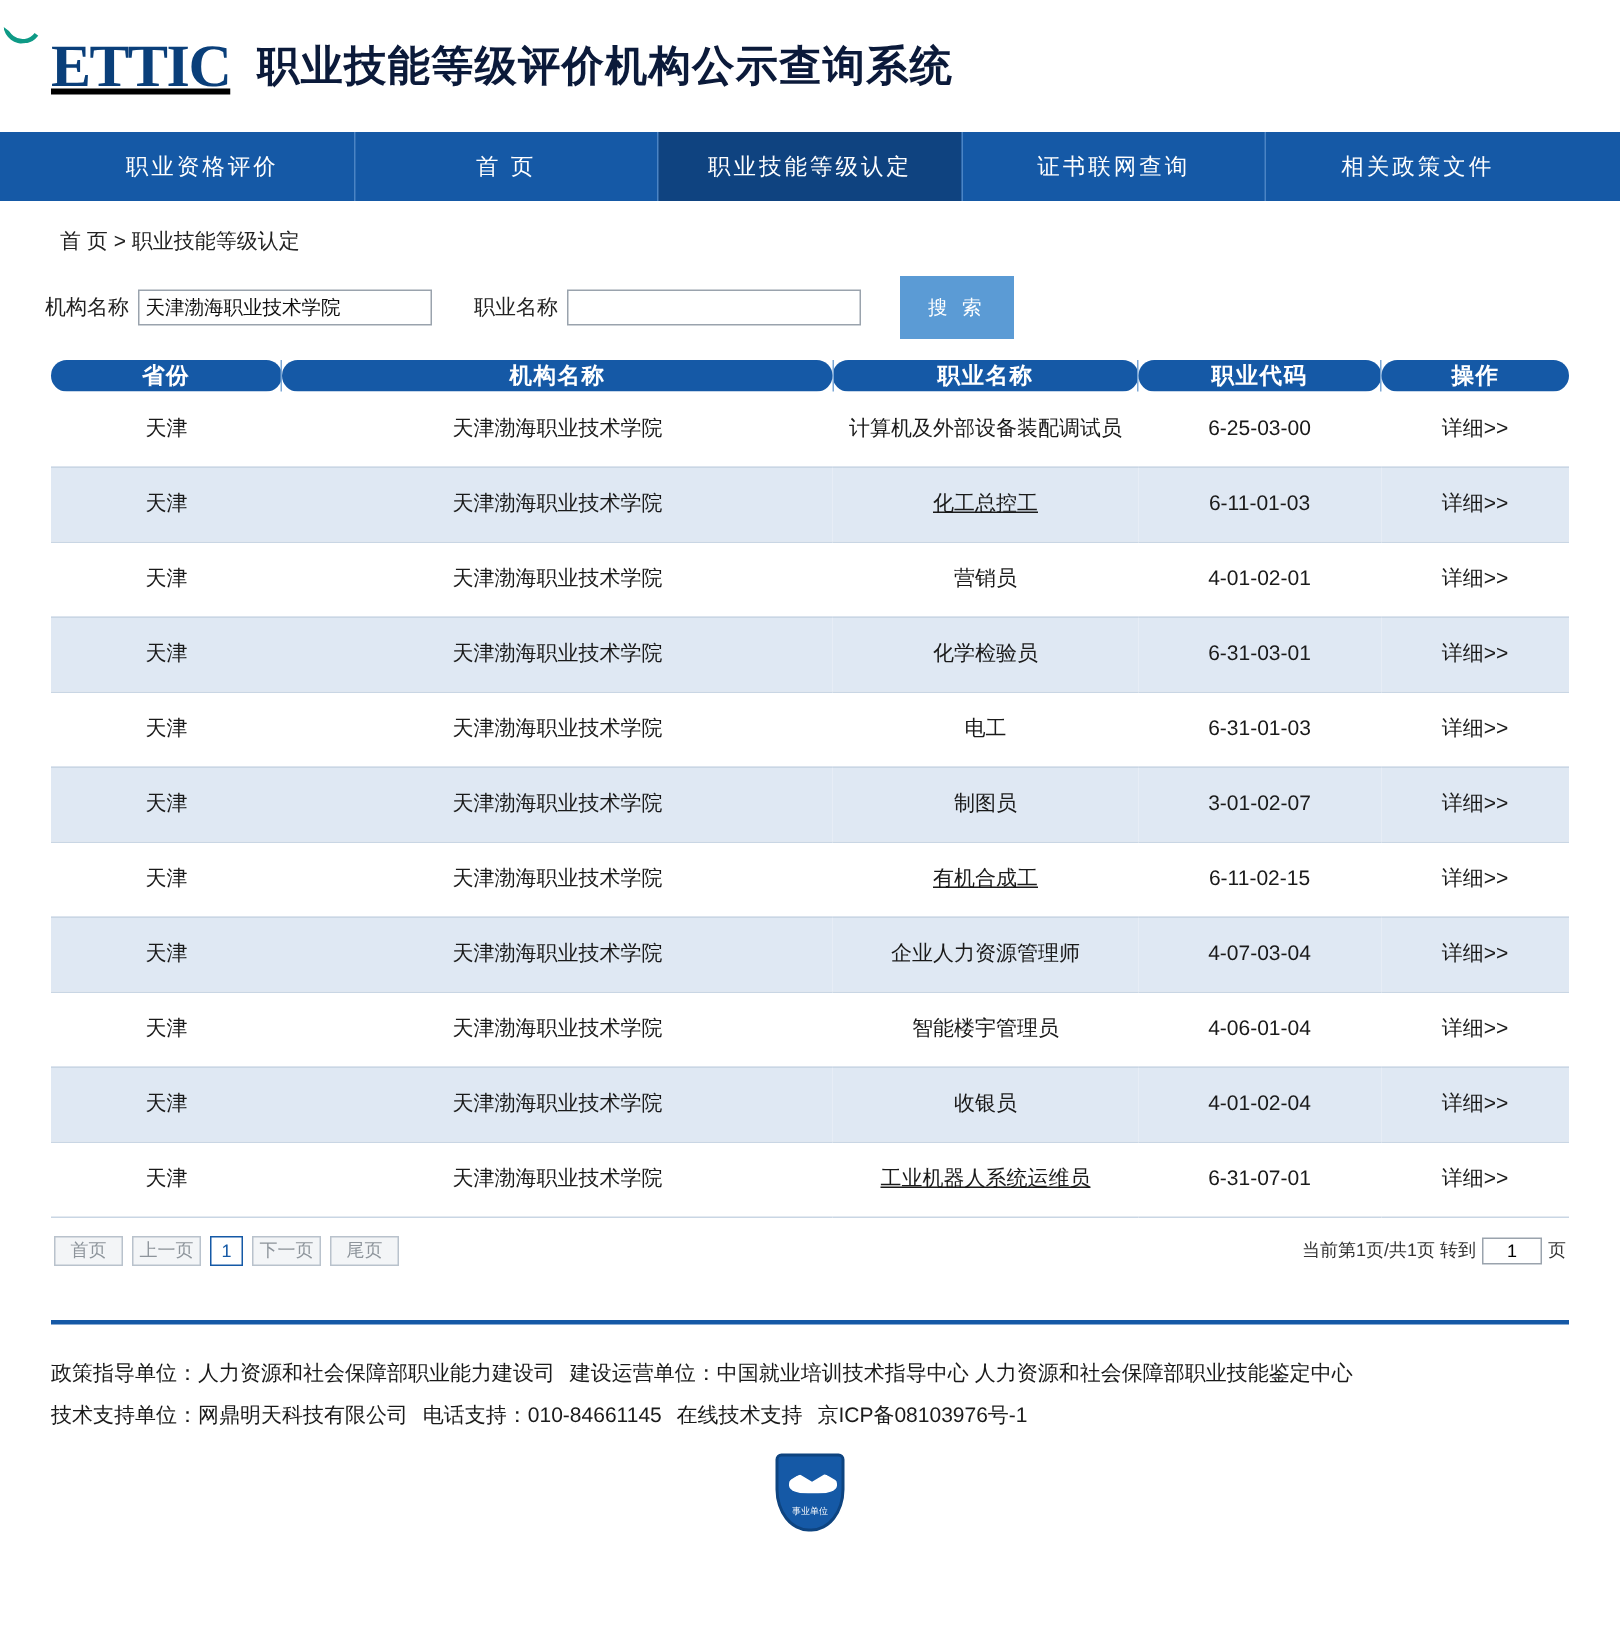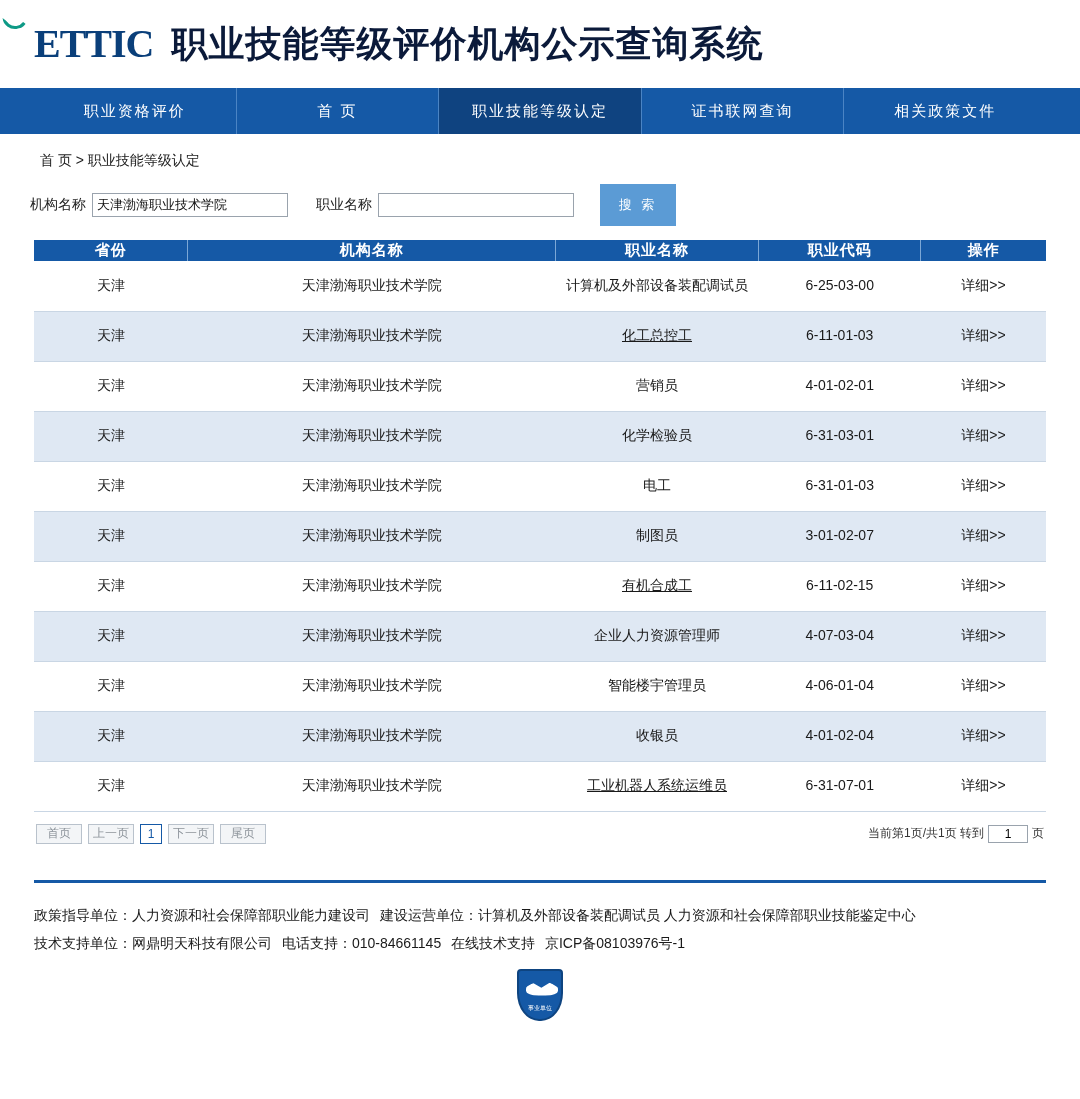--- a/index.html
+++ b/index.html
@@ -17,20 +17,21 @@
     height: 88px;
     display: flex;
     align-items: center;
     padding-left: 34px;
     border-bottom: 0;
   }
   .logo {
     display: flex;
     align-items: center;
     margin-right: 18px;
+    text-decoration: underline;
   }
   .logo-mark {
     font-size: 40px;
     font-weight: bold;
     letter-spacing: -1px;
     color: #0a3f7a;
     font-family: "Liberation Serif", serif;
     position: relative;
     line-height: 1;
   }
@@ -38,21 +39,21 @@
     position: absolute;
     left: 3px; top: 16px;
     width: 26px; height: 13px;
     border: 3px solid #0e9a86;
     border-top-color: transparent;
     border-right-color: transparent;
     border-radius: 0 0 26px 26px;
     transform: rotate(-8deg);
   }
   .site-title {
-    font-size: 36px;
+    font-size: 28px;
     font-weight: bold;
     color: #0b1a3a;
     letter-spacing: 1px;
   }
 
   
   .navbar {
     background: #1559a6;
     height: 46px;
     display: flex;
@@ -125,20 +126,21 @@
     color: #1a1a1a;
   }
   table.grid thead th {
     background: #1559a6;
     color: #ffffff;
     font-size: 15px;
     font-weight: bold;
     height: 20px;
     border-right: 1px solid #7ba7d6;
     letter-spacing: 1px;
+    border-radius: 13px;
   }
   table.grid thead th:last-child { border-right: none; }
   table.grid tbody td {
     height: 50px;
     text-align: center;
     border-bottom: 1px solid #c9d6e4;
     padding: 12px 6px;
     line-height: 1.25;
   }
   table.grid tbody tr:nth-child(odd) { background: #ffffff; }
@@ -379,21 +381,21 @@
       <span>当前第1页/共1页 转到</span>
       <input type="text" value="1" style="">
       <span>页</span>
     </div>
   </div>
 
   <div class="footer-sep"></div>
   <div class="footer">
     <div class="footer-line">
       <span>政策指导单位：人力资源和社会保障部职业能力建设司</span>
-      <span>建设运营单位：计算机及外部设备装配调试员 人力资源和社会保障部职业技能鉴定中心</span>
+      <span>建设运营单位：中国就业培训技术指导中心 人力资源和社会保障部职业技能鉴定中心</span>
     </div>
     <div class="footer-line">
       <span>技术支持单位：网鼎明天科技有限公司</span>
       <span>电话支持：010-84661145</span>
       <span>在线技术支持</span>
       <span>京ICP备08103976号-1</span>
     </div>
     <div class="footer-badge">
       <div class="badge-shield">
         <div class="wave"></div>

